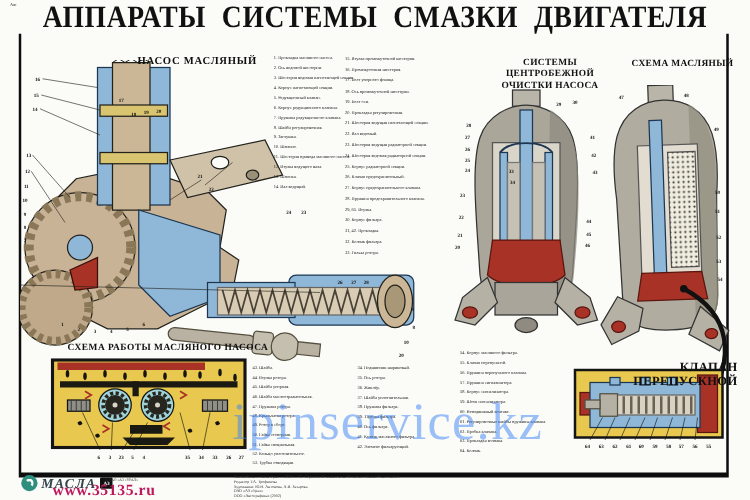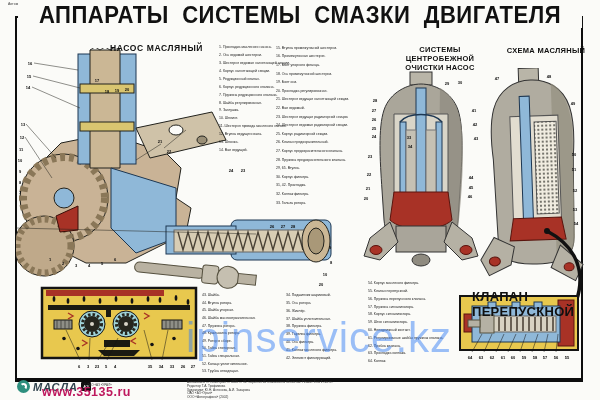--- a/index.html
+++ b/index.html
@@ -1,31 +1,31 @@
 <!DOCTYPE html>
 <html><head>
 <meta charset="utf-8">
 <style>
   html,body{margin:0;padding:0;background:#e8e8e8;}
   .poster{position:relative;width:600px;height:400px;background:#fbfbf8;overflow:hidden;
-          font-family:Liberation Sans, sans-serif;color:#111;}
+          font-family:Liberation Serif, serif;color:#111;}
   .frame{position:absolute;left:15px;top:16px;width:564px;height:360px;
          border:2.5px solid #0d0d0d;border-bottom-width:4px;}
   .top-note{position:absolute;left:8px;top:2px;font-size:7px;color:#444;
             transform:scale(.5);transform-origin:0 0;width:900px;white-space:nowrap;}
   .title-wrap{position:absolute;left:50%;top:1px;transform:translateX(-50%);
               background:#fbfbf8;padding:0 10px;z-index:6;}
   .title{font-size:23px;font-weight:bold;letter-spacing:.5px;word-spacing:7px;
          white-space:nowrap;display:inline-block;transform:scaleX(.96) scaleY(1.08);}
   .sec-h{position:absolute;font-weight:bold;color:#101010;z-index:5;padding-left:12px;}
   .h-pump{left:98px;top:43px;font-size:8.5px;letter-spacing:.6px;}
   .h-cf{left:372px;top:45px;width:112px;text-align:center;font-size:7.5px;line-height:9px;letter-spacing:.3px;}
   .h-of{left:486px;top:46px;width:96px;text-align:center;font-size:7.5px;letter-spacing:.3px;}
   .h-schema{left:42px;top:273px;font-size:7.5px;letter-spacing:.4px;}
-  .h-bypass{left:460px;top:289px;width:118px;text-align:left;font-size:13px;letter-spacing:.3px;}
+  .h-bypass{left:460px;top:289px;width:118px;text-align:right;font-size:10px;letter-spacing:.3px;}
   .diagram{position:absolute;z-index:2;}
   .plist{position:absolute;transform:scale(.5);transform-origin:0 0;font-size:7px;
          color:#1a1a1a;width:162px;z-index:4;}
   #plist-col1{left:219px;top:43px;line-height:15.8px;}
   #plist-col2{left:276px;top:43px;line-height:17.2px;}
   #plist-col3{left:202px;top:291px;line-height:15.2px;}
   #plist-col4{left:286px;top:291px;line-height:15.6px;}
   #plist-col5{left:368px;top:279px;line-height:15.6px;}
   .pitem{white-space:nowrap;}
   #callout-layer{position:absolute;left:0;top:0;width:600px;height:400px;z-index:5;pointer-events:none;}
@@ -53,23 +53,24 @@
 
   <div class="top-note">Автомобиль — тягач Урал — 4320 — 31. Серия из 40 плакатов на 35 листах. Плакат 8 на 1 листе.</div>
   <div class="frame"></div>
   <div class="title-wrap">
     <span class="title">АППАРАТЫ СИСТЕМЫ СМАЗКИ ДВИГАТЕЛЯ</span>
   </div>
 
   <div class="sec-h h-pump">НАСОС МАСЛЯНЫЙ</div>
   <div class="sec-h h-cf">
     <div>СИСТЕМЫ ЦЕНТРОБЕЖНОЙ</div>
-    <div>ОЧИСТКИ НАСОС</div>
+    <div>ОЧИСТКИ НАСОСА</div>
   </div>
   <div class="sec-h h-of">СХЕМА МАСЛЯНЫЙ</div>
+  <div class="sec-h h-schema">СХЕМА РАБОТЫ МАСЛЯНОГО НАСОСА</div>
   <div class="sec-h h-bypass">КЛАПАН ПЕРЕПУСКНОЙ</div>
 
   <svg class="diagram" style="left:16px;top:48px;" width="330" height="245" viewBox="0 0 330 245">
     <path d="M20,120 L45,95 70,90 95,100 120,95 150,105 165,120 160,150 175,160 170,185 140,200 110,215 70,215 40,200 22,180 12,150 Z" fill="#c9b396" stroke="#22221d" stroke-width="1"></path>
     <g>
       <circle cx="48" cy="150" r="44" fill="#c9b396" stroke="#22221d"></circle>
       <circle cx="48" cy="150" r="41" fill="none" stroke="#8a7758" stroke-width="8" stroke-dasharray="5 4"></circle>
       <circle cx="48" cy="150" r="10" fill="#8fb8d8" stroke="#22221d"></circle>
     </g>
     <g>

